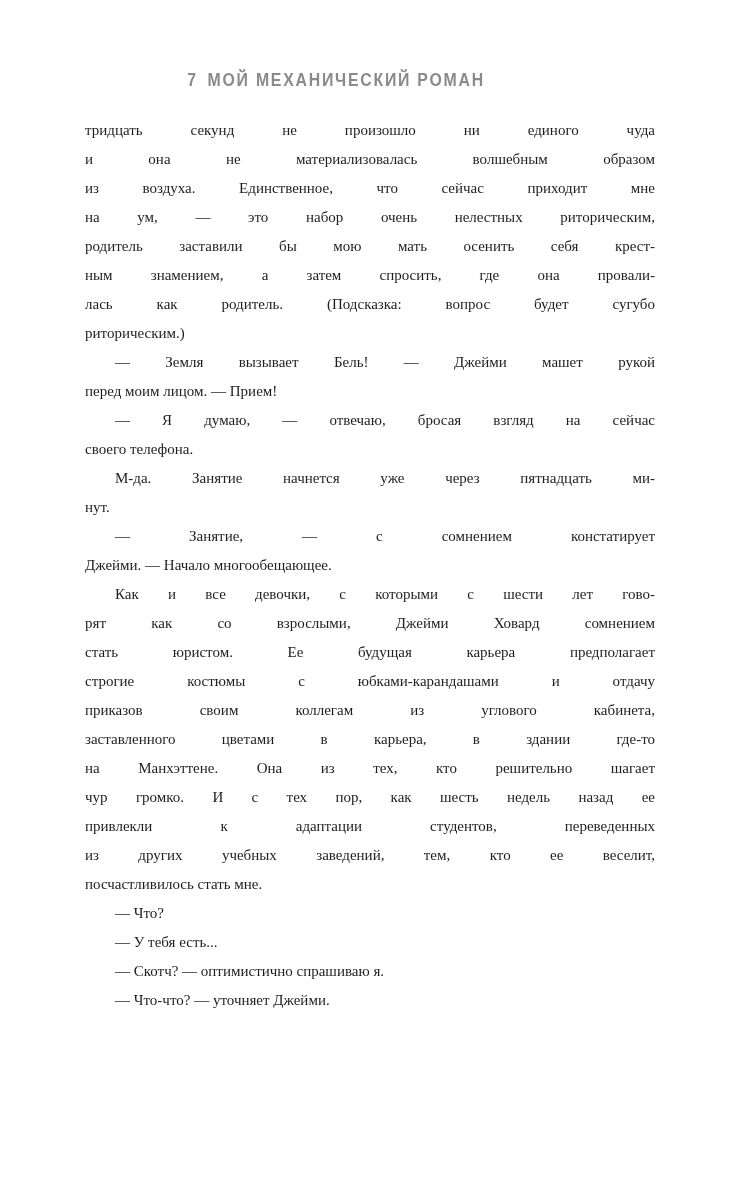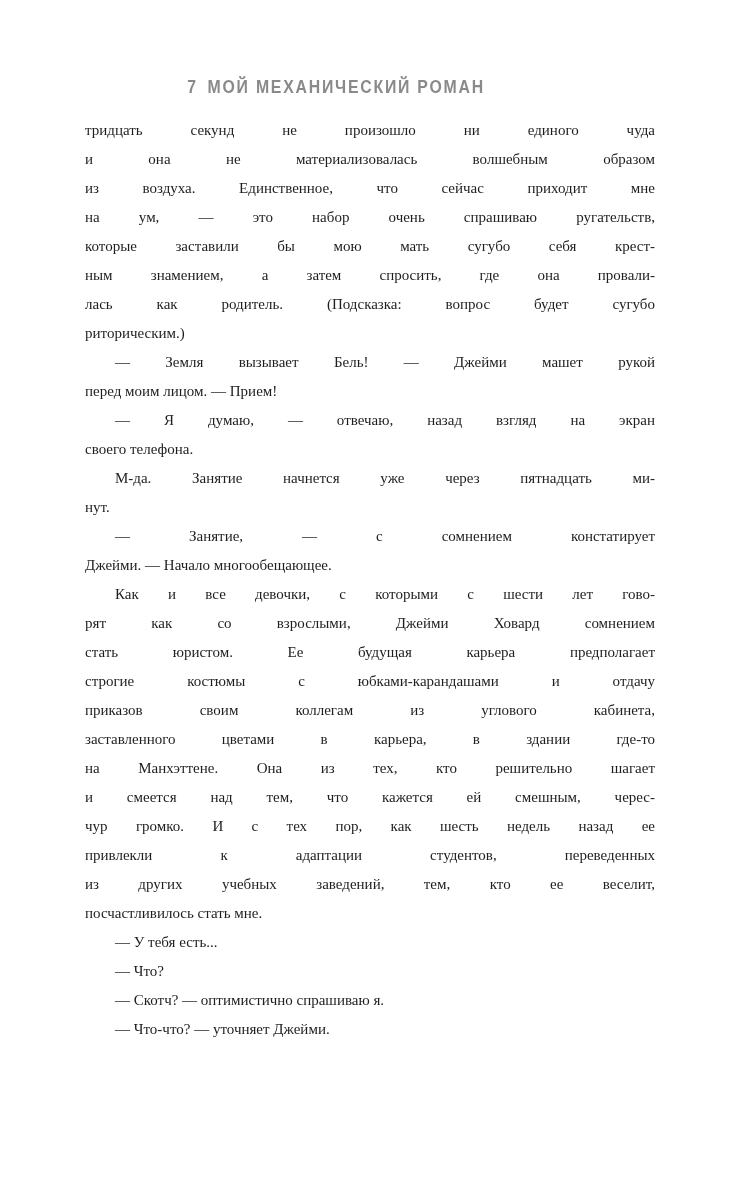--- a/index.html
+++ b/index.html
@@ -10,21 +10,20 @@
     background: #ffffff;
     overflow: hidden;
   }
   .running-head {
     position: absolute;
     top: 70px;
     left: 0;
     width: 672px;
     text-align: center;
     user-select: none;
-    margin-top: 7px;
   }
   .running-head-inner {
     display: inline-block;
     transform: scaleX(0.88);
     transform-origin: center;
     font-family: "Liberation Sans", sans-serif;
     font-weight: 700;
     font-size: 18px;
     letter-spacing: 2px;
     white-space: nowrap;
@@ -53,43 +52,42 @@
   <div class="running-head">
     <div class="running-head-inner" style="color: rgb(138, 138, 138);">
       <span class="page-number">7</span><span>МОЙ МЕХАНИЧЕСКИЙ РОМАН</span>
     </div>
   </div>
 
   <div class="text-column" style="color: rgb(30, 30, 30);">
       <div class="line">тридцать секунд не произошло ни единого чуда</div>
       <div class="line">и она не материализовалась волшебным образом</div>
       <div class="line">из воздуха. Единственное, что сейчас приходит мне</div>
-      <div class="line">на ум, — это набор очень спрашиваю ругательств,</div>
-      <div class="line">которые заставили бы мою мать сугубо себя крест-</div>
+      <div class="line">на ум, — это набор очень нелестных риторическим,</div>
+      <div class="line">родитель заставили бы мою мать осенить себя крест-</div>
       <div class="line">ным знамением, а затем спросить, где она провали-</div>
       <div class="line">лась как родитель. (Подсказка: вопрос будет сугубо</div>
       <div class="line end">риторическим.)</div>
       <div class="line indent">— Земля вызывает Бель! — Джейми машет рукой</div>
       <div class="line end">перед моим лицом. — Прием!</div>
-      <div class="line indent">— Я думаю, — отвечаю, назад взгляд на экран</div>
+      <div class="line indent">— Я думаю, — отвечаю, бросая взгляд на сейчас</div>
       <div class="line end">своего телефона.</div>
       <div class="line indent">М-да. Занятие начнется уже через пятнадцать ми-</div>
       <div class="line end">нут.</div>
       <div class="line indent">— Занятие, — с сомнением констатирует</div>
       <div class="line end">Джейми. — Начало многообещающее.</div>
       <div class="line indent">Как и все девочки, с которыми с шести лет гово-</div>
       <div class="line">рят как со взрослыми, Джейми Ховард сомнением</div>
       <div class="line">стать юристом. Ее будущая карьера предполагает</div>
       <div class="line">строгие костюмы с юбками-карандашами и отдачу</div>
       <div class="line">приказов своим коллегам из углового кабинета,</div>
       <div class="line">заставленного цветами в карьера, в здании где-то</div>
       <div class="line">на Манхэттене. Она из тех, кто решительно шагает</div>
-      <div class="line">и смеется над тем, что кажется ей смешным, черес-</div>
       <div class="line">чур громко. И с тех пор, как шесть недель назад ее</div>
       <div class="line">привлекли к адаптации студентов, переведенных</div>
       <div class="line">из других учебных заведений, тем, кто ее веселит,</div>
       <div class="line end">посчастливилось стать мне.</div>
+      <div class="line indent end">— Что?</div>
       <div class="line indent end">— У тебя есть...</div>
-      <div class="line indent end">— Что?</div>
       <div class="line indent end">— Скотч? — оптимистично спрашиваю я.</div>
       <div class="line indent end">— Что-что? — уточняет Джейми.</div>
     </div>
 </div>
 
 </body></html>

